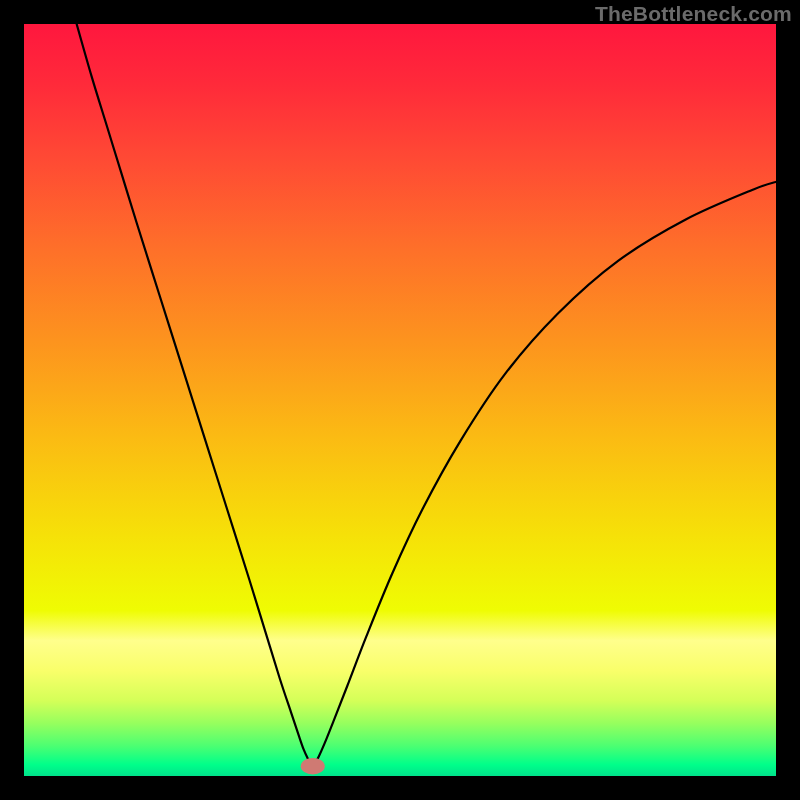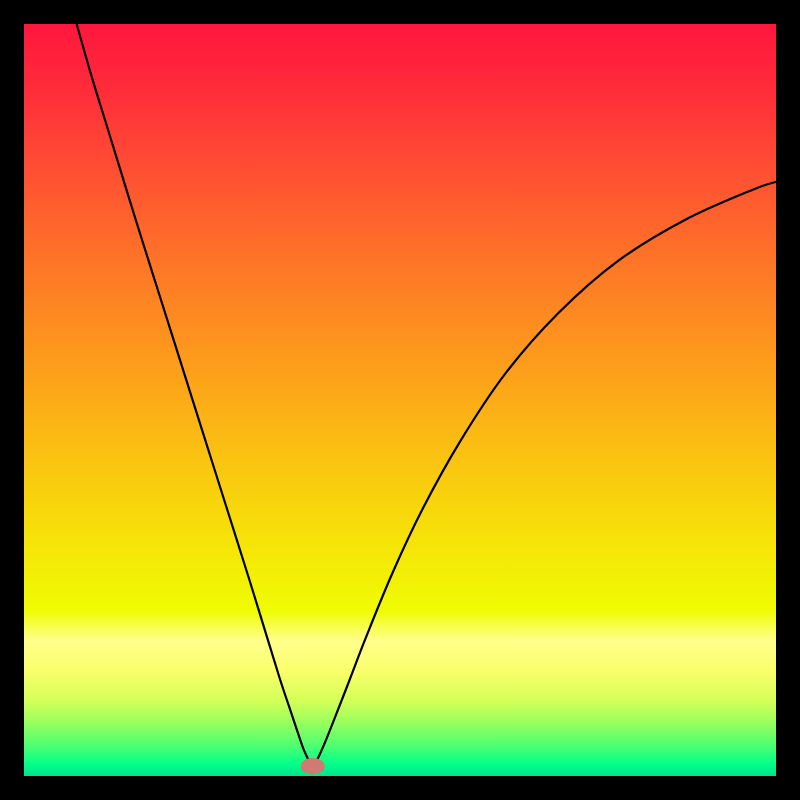--- a/index.html
+++ b/index.html
@@ -74,13 +74,14 @@
       <rect x="0" y="0" width="100" height="100" fill="url(#bgGrad)"></rect>
     </svg>
 
     <svg class="curve-layer" viewBox="0 0 100 100" preserveAspectRatio="none">
       <path id="series-left" fill="none" stroke="#000000" stroke-width="2.2" stroke-linecap="round" stroke-linejoin="round" vector-effect="non-scaling-stroke" d="M 7.000 0.000 C 7.333 1.167, 8.333 4.750, 9.000 7.000 C 9.667 9.250, 10.333 11.333, 11.000 13.500 C 11.667 15.667, 12.333 17.833, 13.000 20.000 C 13.667 22.167, 14.167 23.833, 15.000 26.500 C 15.833 29.167, 17.000 32.833, 18.000 36.000 C 19.000 39.167, 20.000 42.333, 21.000 45.500 C 22.000 48.667, 23.000 51.833, 24.000 55.000 C 25.000 58.167, 26.000 61.333, 27.000 64.500 C 28.000 67.667, 29.167 71.333, 30.000 74.000 C 30.833 76.667, 31.333 78.333, 32.000 80.500 C 32.667 82.667, 33.417 85.167, 34.000 87.000 C 34.583 88.833, 35.083 90.250, 35.500 91.500 C 35.917 92.750, 36.217 93.667, 36.500 94.500 C 36.783 95.333, 36.983 95.950, 37.200 96.500 C 37.417 97.050, 37.633 97.467, 37.800 97.800 C 37.967 98.133, 38.133 98.383, 38.200 98.500"></path>
       <path id="series-right" fill="none" stroke="#000000" stroke-width="2.2" stroke-linecap="round" stroke-linejoin="round" vector-effect="non-scaling-stroke" d="M 38.600 98.500 C 38.700 98.317, 38.967 97.883, 39.200 97.400 C 39.433 96.917, 39.667 96.400, 40.000 95.600 C 40.333 94.800, 40.700 93.867, 41.200 92.600 C 41.700 91.333, 42.283 89.850, 43.000 88.000 C 43.717 86.150, 44.500 84.000, 45.500 81.500 C 46.500 79.000, 47.750 75.833, 49.000 73.000 C 50.250 70.167, 51.500 67.417, 53.000 64.500 C 54.500 61.583, 56.167 58.500, 58.000 55.500 C 59.833 52.500, 61.833 49.333, 64.000 46.500 C 66.167 43.667, 68.500 41.000, 71.000 38.500 C 73.500 36.000, 76.167 33.583, 79.000 31.500 C 81.833 29.417, 85.000 27.583, 88.000 26.000 C 91.000 24.417, 95.000 22.833, 97.000 22.000 C 99.000 21.167, 99.500 21.167, 100.000 21.000"></path>
       <ellipse id="min-marker" fill="#cf7a73" cx="38.400" cy="98.700" rx="1.6" ry="1.1"></ellipse>
     </svg>
   </div>
 
+  <div class="attribution">TheBottleneck.com</div>
 </div>
 
 </body></html>

